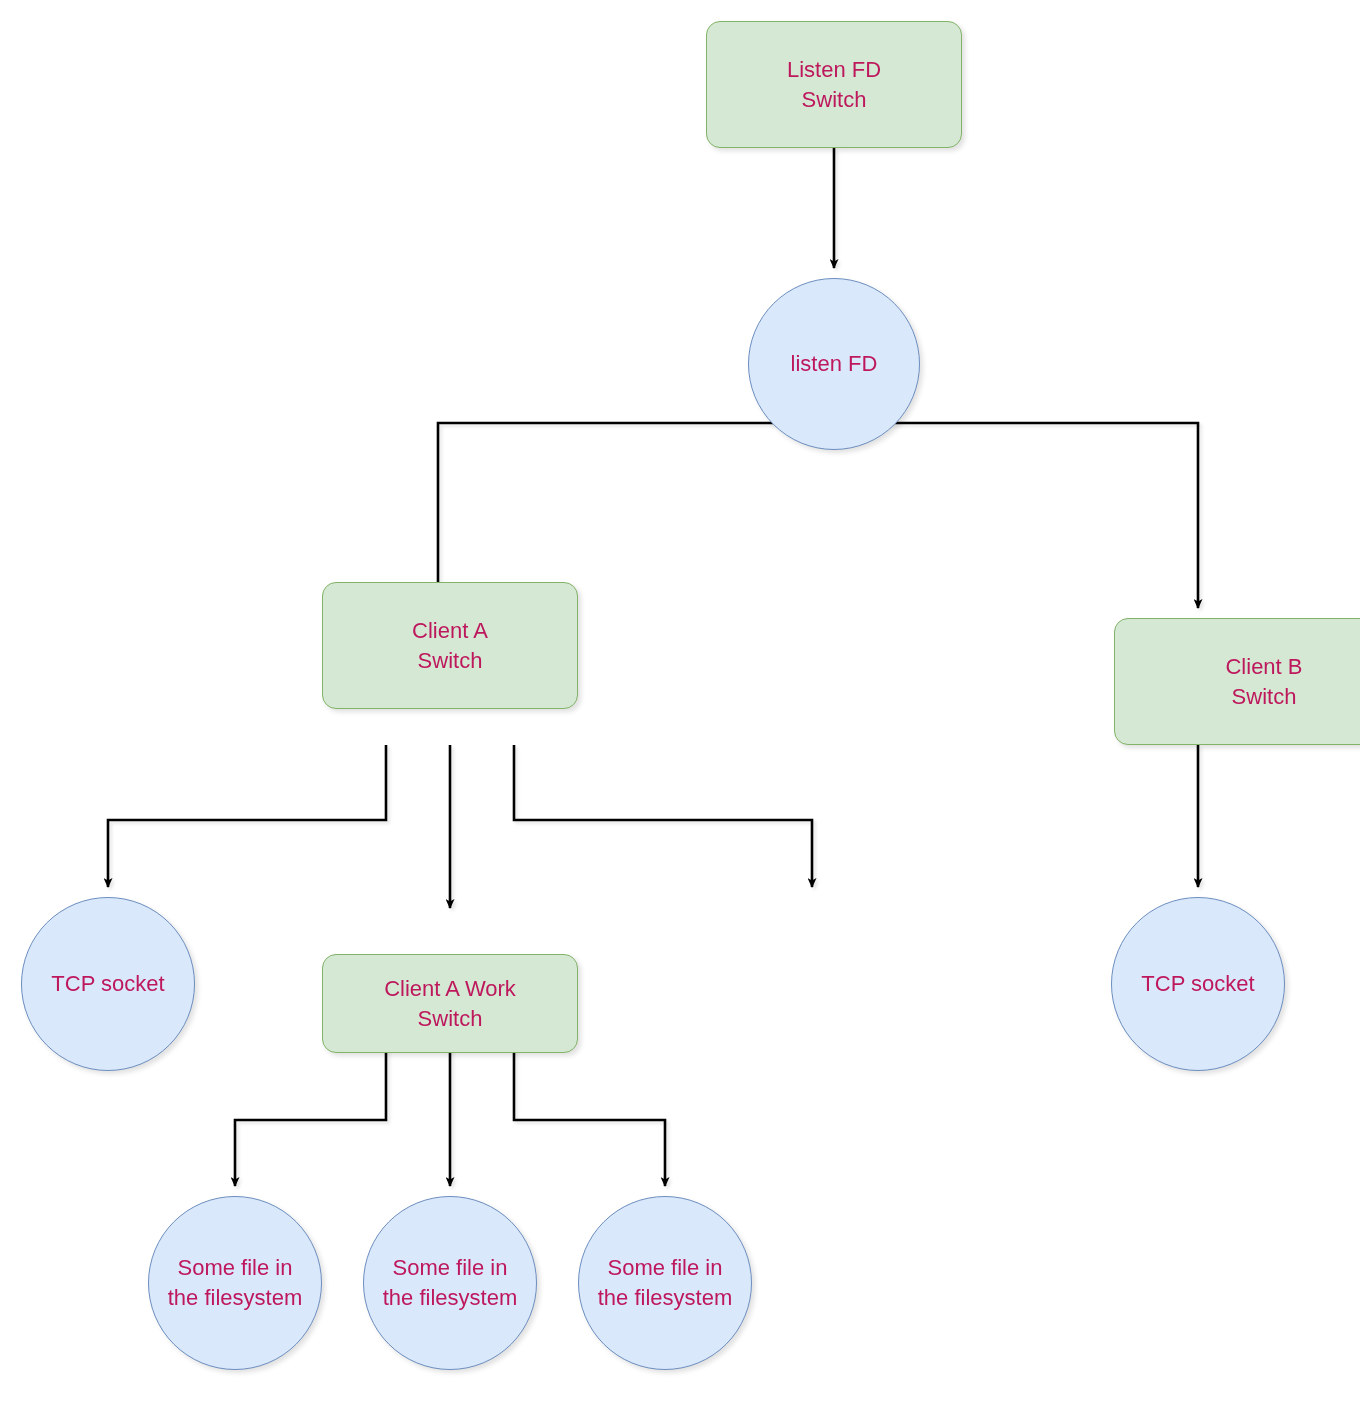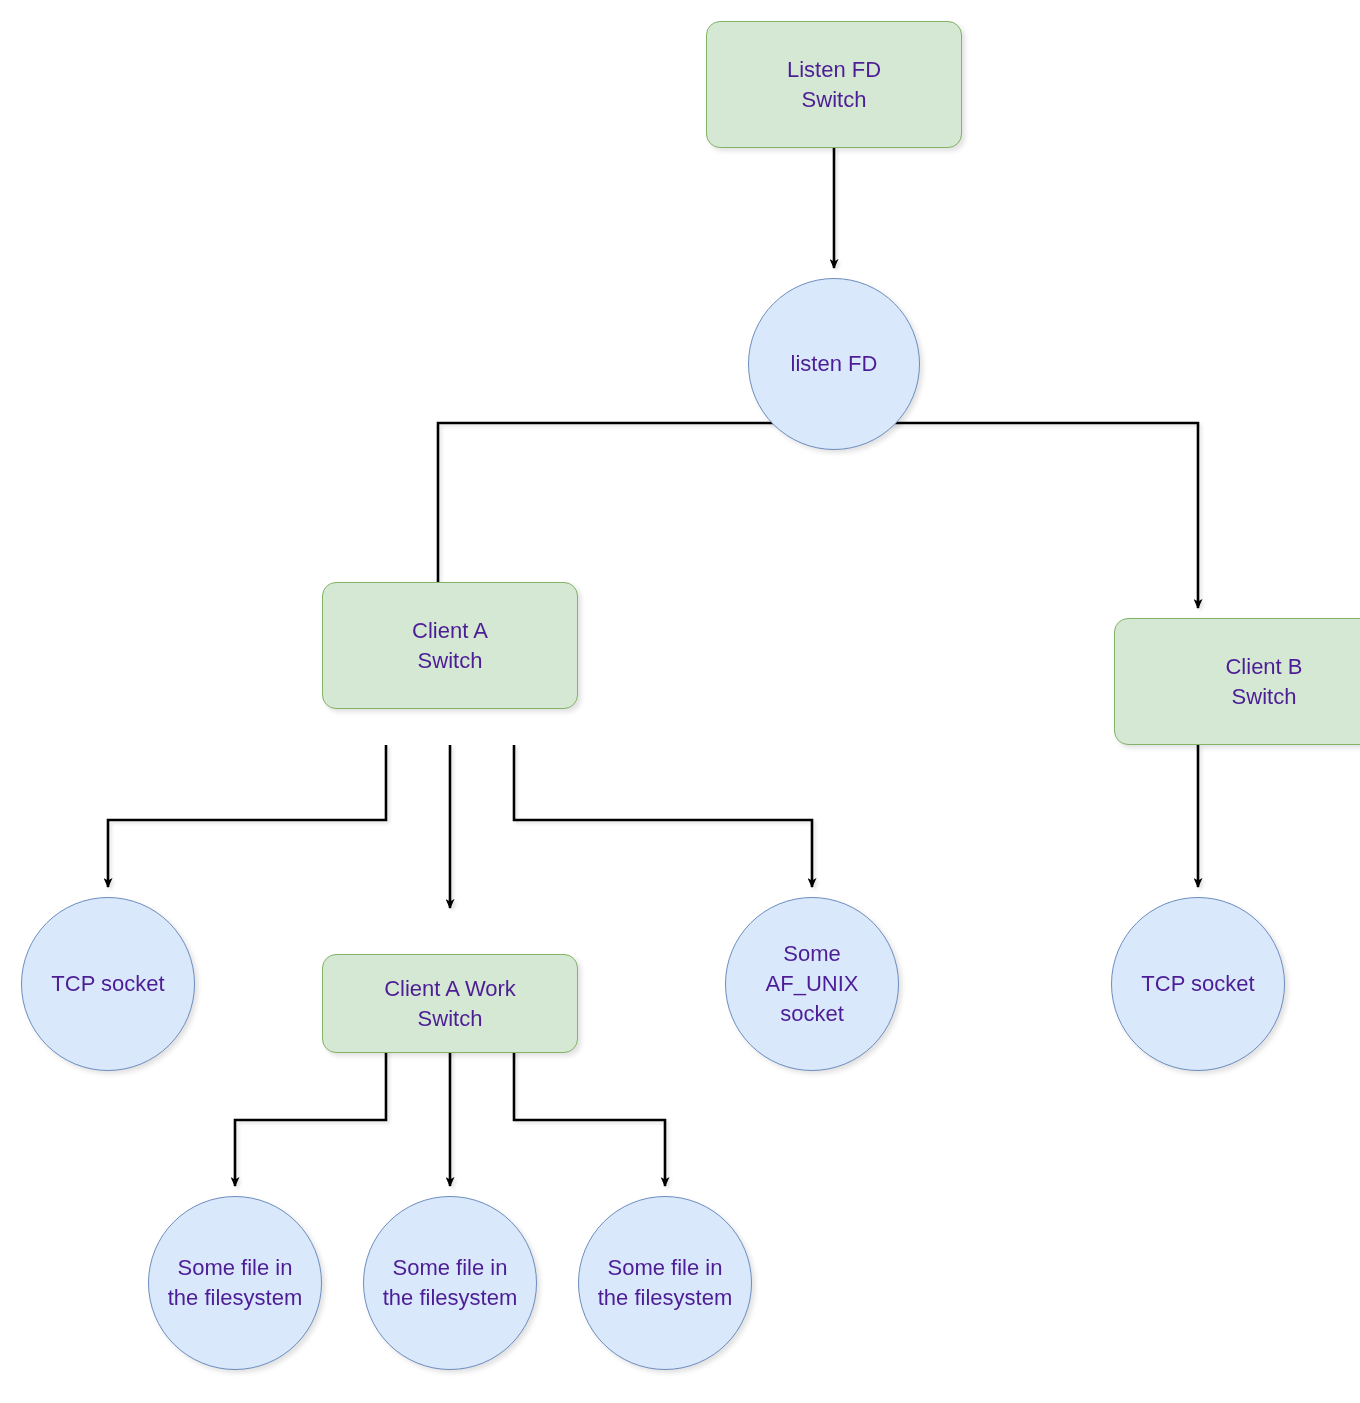--- a/index.html
+++ b/index.html
@@ -28,21 +28,21 @@
   }
   .node {
     position: absolute;
     box-sizing: border-box;
     display: flex;
     align-items: center;
     justify-content: center;
     text-align: center;
     font-size: 22px;
     line-height: 30px;
-    color: #4c1d95;
+    color: #be185d;
     white-space: pre-line;
     z-index: 2;
   }
   .node.process {
     background: #d5e8d4;
     border: 1.6px solid #82b366;
     border-radius: 14px;
     box-shadow: 3px 3px 5px rgba(0,0,0,0.12);
   }
   .node.circle {
@@ -116,25 +116,20 @@
 
   <div class="node circle" style="left:21px; top:897px; width:174px; height:174px;">
     <span class="node-label">TCP socket</span>
   </div>
 
   <div class="node process" style="left:322px; top:918px; width:256px; height:99px;margin-top:36px;">
     <span class="node-label">Client A Work
 Switch</span>
   </div>
 
-  <div class="node circle" style="left:725px; top:897px; width:174px; height:174px;">
-    <span class="node-label">Some
-AF_UNIX
-socket</span>
-  </div>
 
   <div class="node circle" style="left:1111px; top:897px; width:174px; height:174px;">
     <span class="node-label">TCP socket</span>
   </div>
 
   <div class="node circle" style="left:148px; top:1196px; width:174px; height:174px;">
     <span class="node-label">Some file in
 the filesystem</span>
   </div>
 

